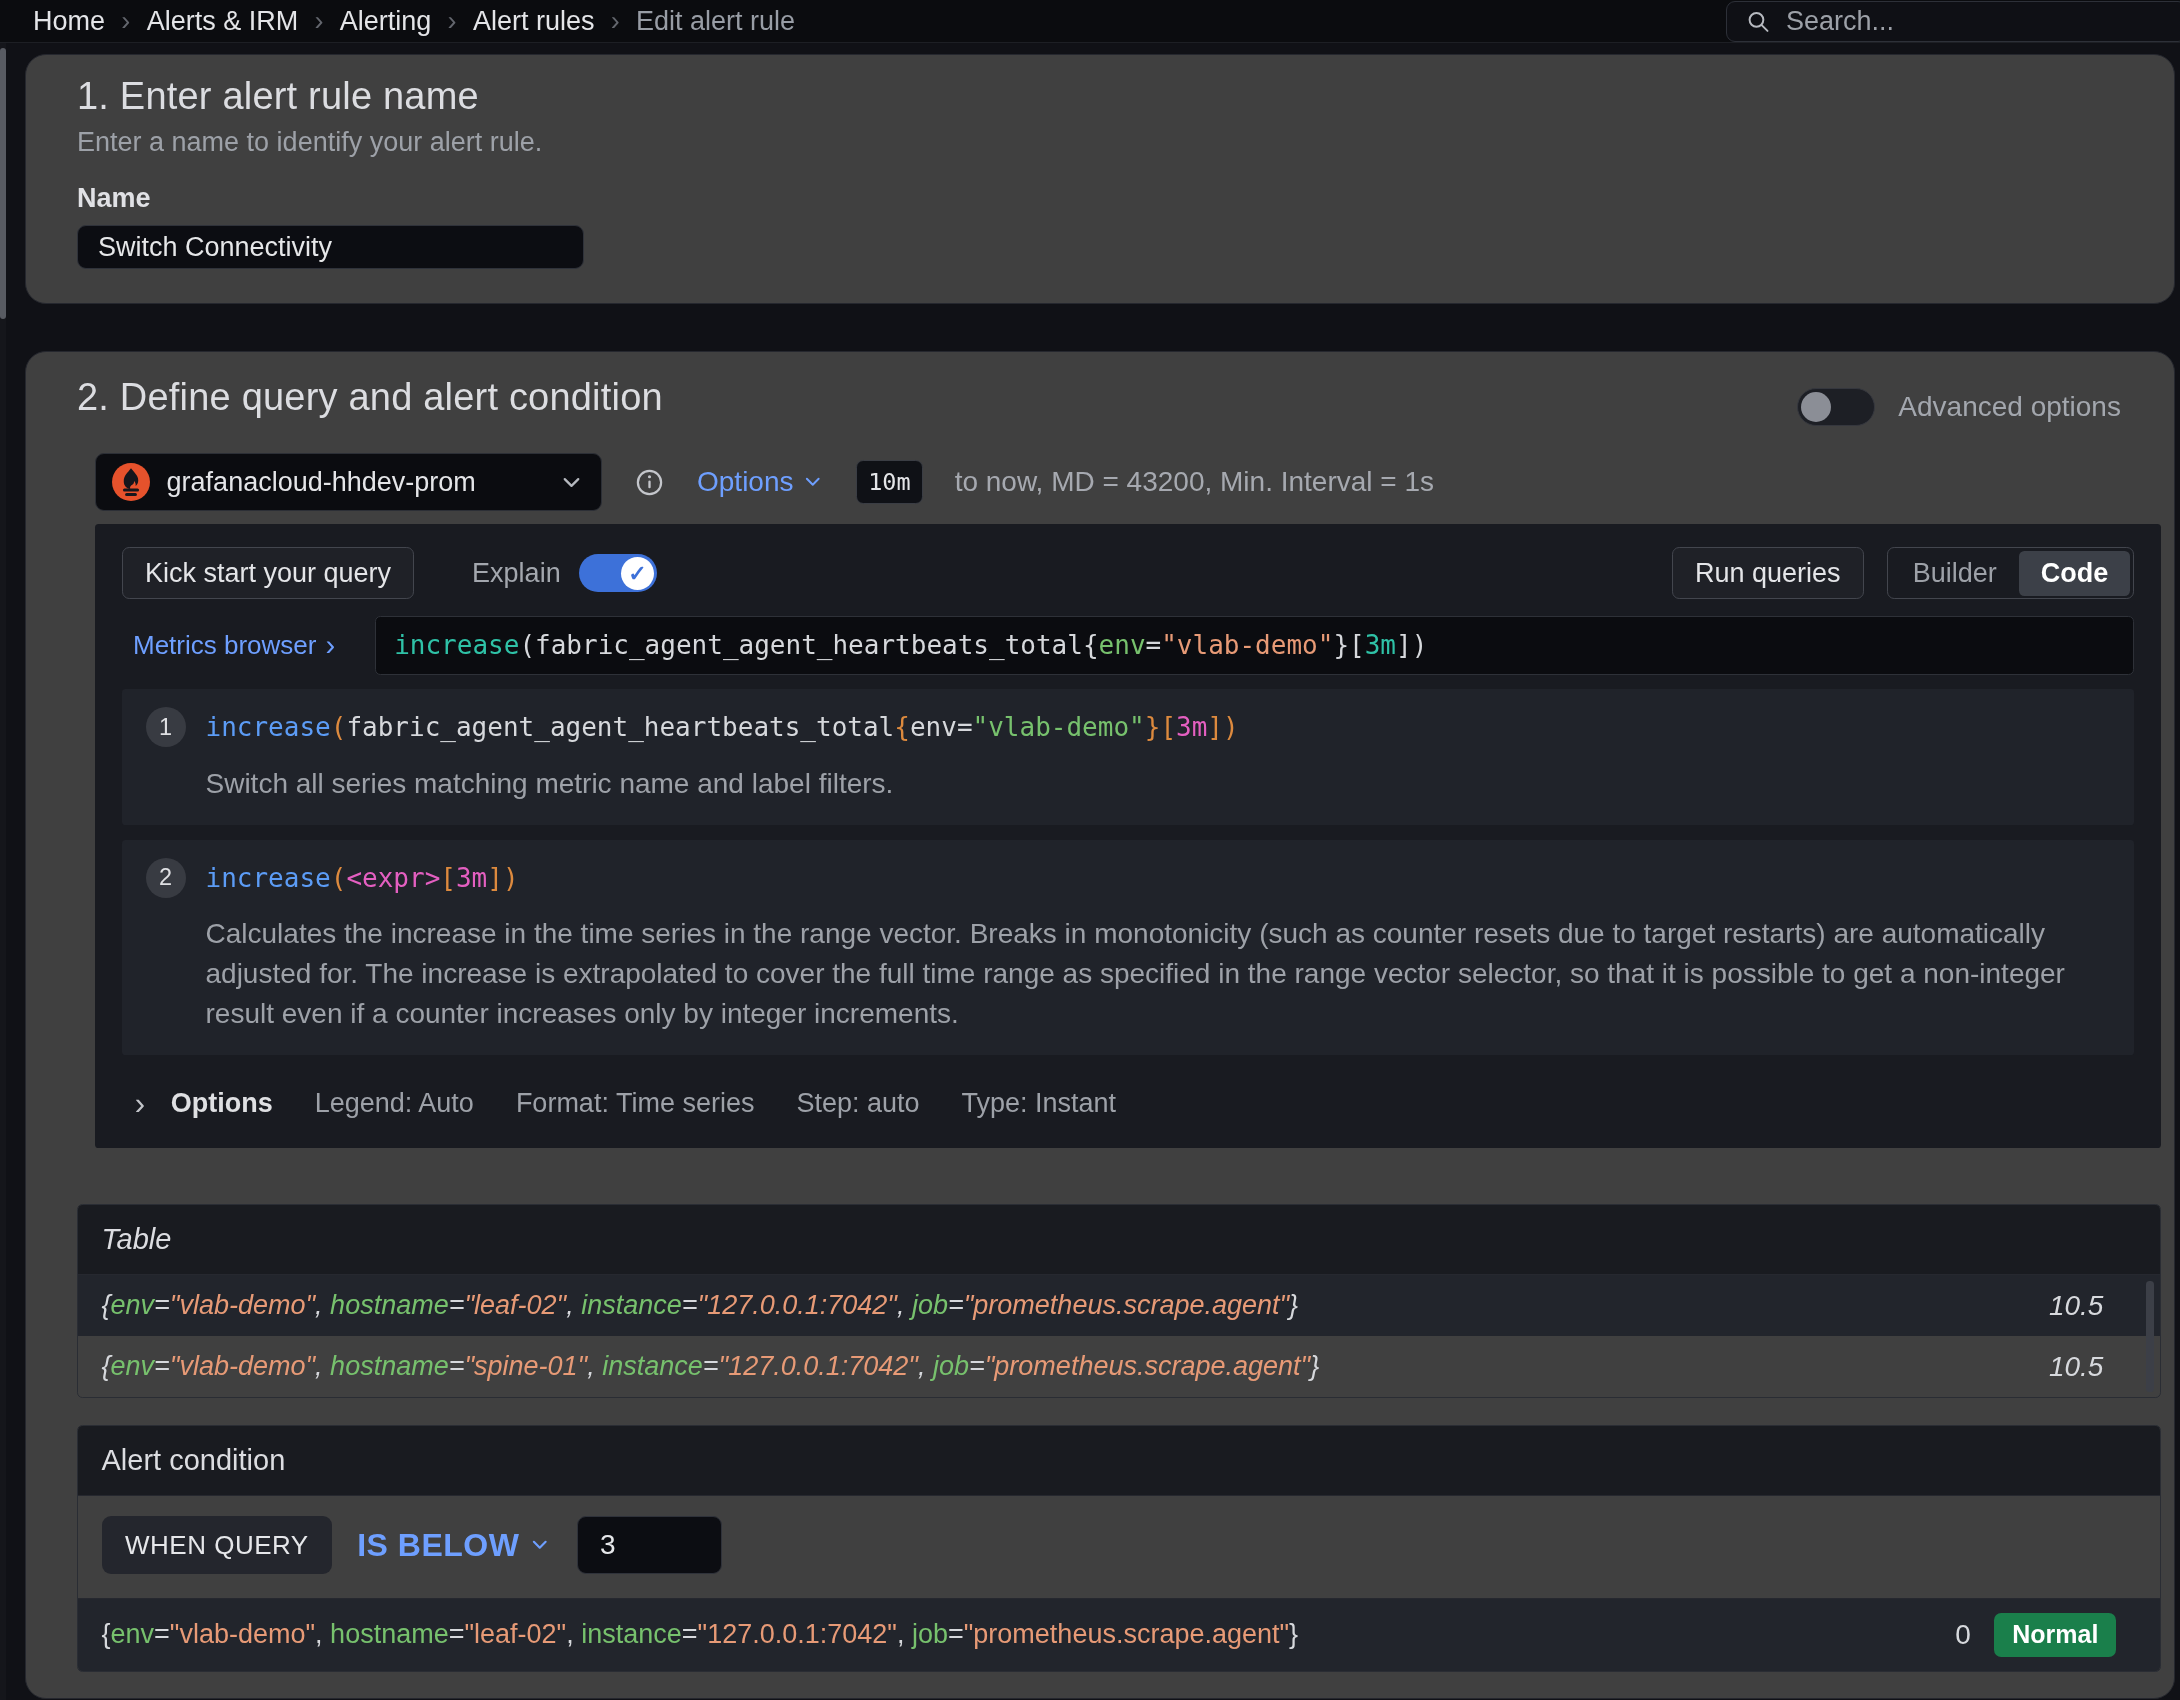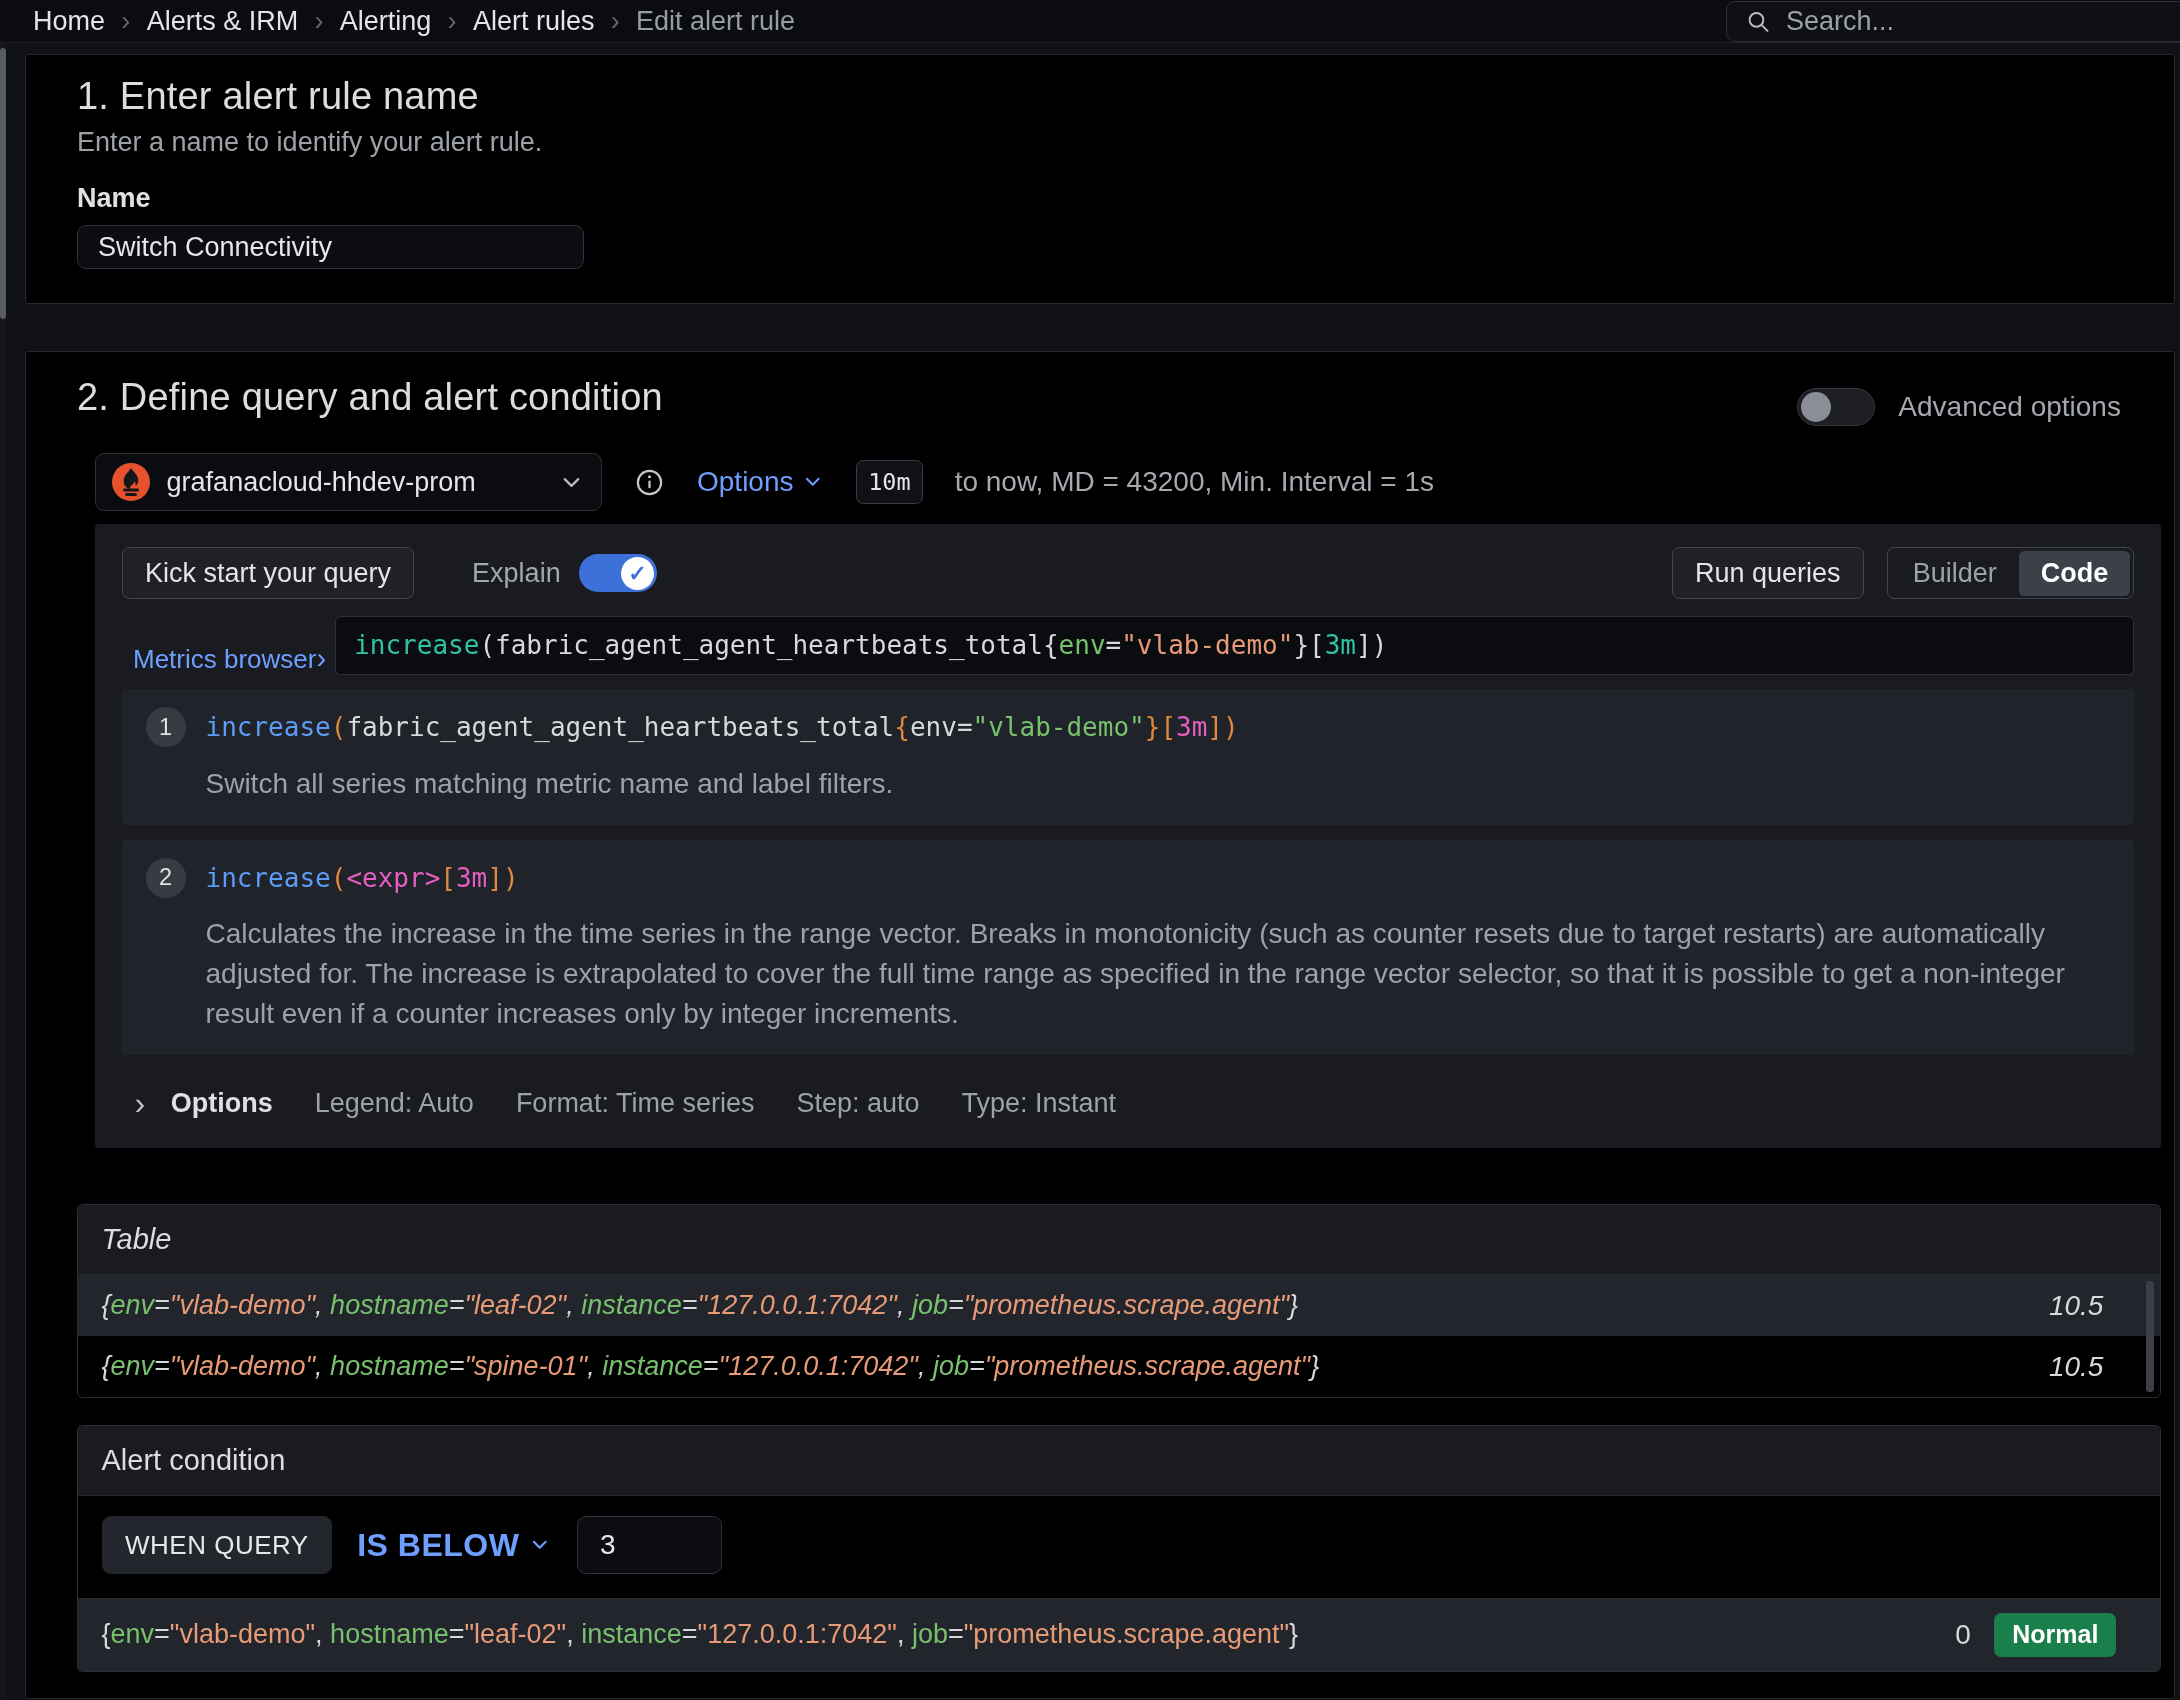--- a/index.html
+++ b/index.html
@@ -27,22 +27,22 @@
   .search-box input {
     background: transparent; border: none; outline: none; color: #e4e5e8;
     font-size: 27px; width: 100%; font-family: "Liberation Sans", sans-serif;
   }
   .search-box input::placeholder { color: #9da1a8; }
   
   .left-scroll { position: absolute; left: 0; top: 43px; width: 6.3px; height: 1658px; background: #15161b; }
   .left-scroll .thumb { position: absolute; top: 5.4px; left: 0; width: 6.3px; height: 271px; background: #585b62; border-radius: 3.6px; }
   
   .card {
-    margin-left: 25px; margin-right: 5.4px; background: #000000;
-    border: 0.9px solid #25272e; border-radius: 3px;
+    margin-left: 25px; margin-right: 5.4px; background: #404040;
+    border: 0.9px solid #25272e; border-radius: 21px;
   }
   .card1 { margin-top: 11px; padding: 20px 51px 34px; }
   .card2 { margin-top: 47px; padding: 23.5px 12.7px 18px 51px; height: 1348px; }
   h2.section-title { font-size: 38px; font-weight: 500; color: #dcdde1; letter-spacing: 0.2px; }
   .section-sub { font-size: 27px; color: #9da1a8; margin-top: 9px; }
   .field-label { font-size: 27px; font-weight: 700; color: #e0e1e5; margin-top: 25px; }
   .text-input {
     margin-top: 11px; width: 507px; height: 44px; background: #0c0d12;
     border: 0.9px solid #2f323a; border-radius: 9px; color: #e6e7e9;
     font-size: 27px; padding: 0 20px; font-family: "Liberation Sans", sans-serif; outline: none; display: block;
@@ -88,21 +88,21 @@
   .explain-wrap { display: flex; align-items: center; gap: 18px; margin-left: 58px; }
   .explain-label { font-size: 27px; color: #a3a7ae; }
   .run-btn { margin-left: auto; }
   .mode-group {
     display: flex; align-items: center; border: 0.9px solid #43464e; border-radius: 7.2px;
     height: 52px; margin-left: 23.5px; padding: 2.7px; background: transparent;
   }
   .mode-opt { font-size: 27px; color: #9da1a8; padding: 0 22px; line-height: 45px; cursor: pointer; border-radius: 5.4px; }
   .mode-opt.selected { background: #3c4048; color: #ffffff; font-weight: 700; }
   .editor-row { display: flex; align-items: stretch; margin-top: 16.3px; }
-  .metrics-browser { display: flex; align-items: flex-end; padding: 0 9px 0 11px; color: #6e9fff; font-size: 26px; cursor: pointer; white-space: nowrap; }
+  .metrics-browser { display: flex; align-items: center; gap: 9px; padding: 0 40px 0 11px; color: #6e9fff; font-size: 26px; cursor: pointer; white-space: nowrap; }
   .mb-chev { font-size: 29px; color: #6e9fff; }
   .code-editor {
     flex: 1; background: #0b0c10; border: 0.9px solid #2e3138; border-radius: 5.4px;
     padding: 13.6px 18px; font-family: "DejaVu Sans Mono", monospace; font-size: 26px;
     display: flex; align-items: center; cursor: text;
   }
   .code { font-family: "DejaVu Sans Mono", monospace; font-size: 26px; }
   
   .tk-plain  { color: #d6d8dc; }
   .tk-g      { color: #77c16d; }

